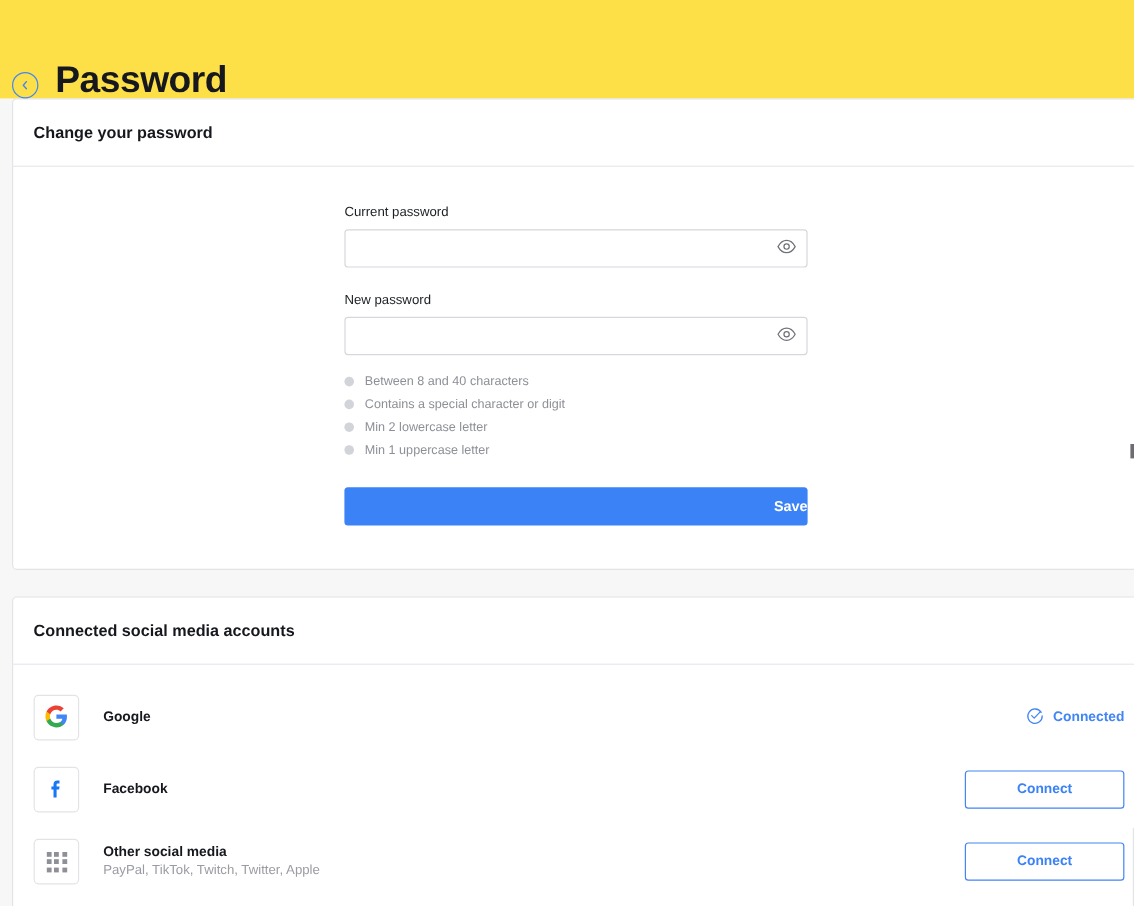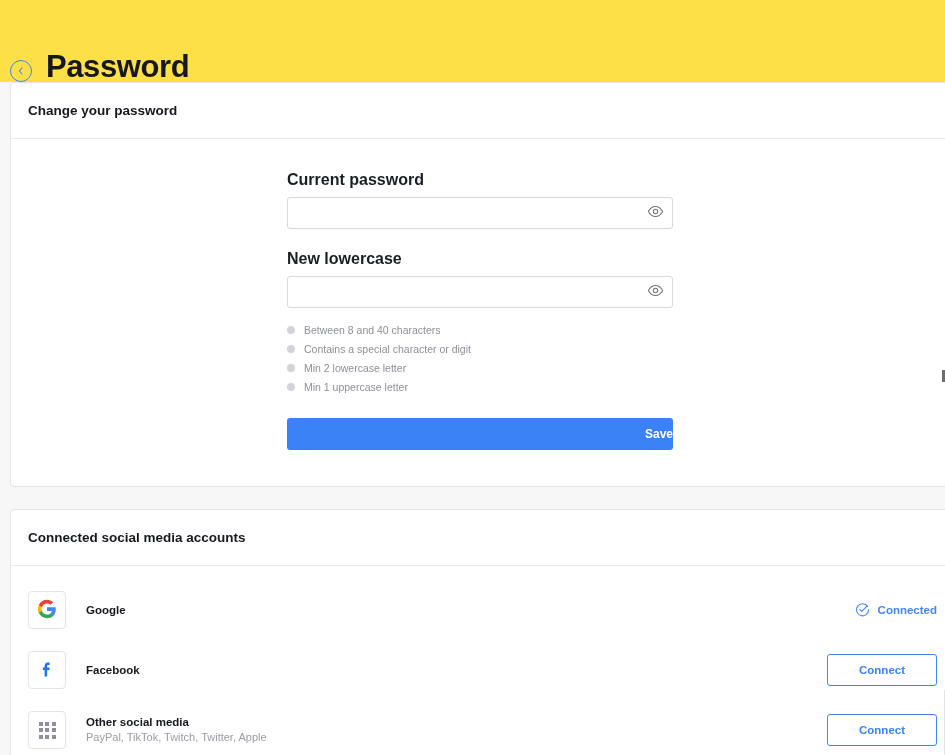--- a/index.html
+++ b/index.html
@@ -78,22 +78,22 @@
   .form-area {
     padding: 32px 0 36px 0;
     display: flex;
     flex-direction: column;
     align-items: flex-start;
   }
 
   .form-inner { width: 386px; margin-left: 276px; }
 
   .field-label {
-    font-size: 16px;
-    font-weight: bold;
+    font-size: 11px;
+    font-weight: normal;
     color: #1b1f23;
     margin-bottom: 8px;
     display: block;
   }
 
   .input-wrap {
     position: relative;
     height: 32px;
     margin-bottom: 21px;
   }
@@ -217,21 +217,21 @@
   .connected-status {
     display: flex;
     align-items: center;
     gap: 8px;
     color: #4285f4;
     font-size: 11.5px;
     font-weight: bold;
   }
 
   .connect-button {
-    width: 110px;
+    width: 133px;
     height: 32px;
     border: 1px solid #4285f4;
     border-radius: 3px;
     background: #ffffff;
     color: #3b82f6;
     font-family: "Liberation Sans", sans-serif;
     font-size: 11.5px;
     font-weight: bold;
     cursor: pointer;
   }
@@ -297,21 +297,21 @@
           <button class="eye-toggle">
             <span>
               <svg width="17" height="17" viewBox="0 0 20 20" aria-hidden="true">
                 <path d="M1.6 10 C4 5.6 7 4 10 4 C13 4 16 5.6 18.4 10 C16 14.4 13 16 10 16 C7 16 4 14.4 1.6 10 Z" fill="none" stroke="#6f7177" stroke-width="1.2"></path>
                 <circle cx="10" cy="10" r="2.6" fill="none" stroke="#6f7177" stroke-width="1.2"></circle>
               </svg>
             </span>
           </button>
         </div>
 
-        <label class="field-label">New lowercase</label>
+        <label class="field-label">New password</label>
         <div class="input-wrap">
           <input class="text-input" type="password" value="" placeholder="" style="">
           <button class="eye-toggle">
             <span>
               <svg width="17" height="17" viewBox="0 0 20 20" aria-hidden="true">
                 <path d="M1.6 10 C4 5.6 7 4 10 4 C13 4 16 5.6 18.4 10 C16 14.4 13 16 10 16 C7 16 4 14.4 1.6 10 Z" fill="none" stroke="#6f7177" stroke-width="1.2"></path>
                 <circle cx="10" cy="10" r="2.6" fill="none" stroke="#6f7177" stroke-width="1.2"></circle>
               </svg>
             </span>
           </button>

